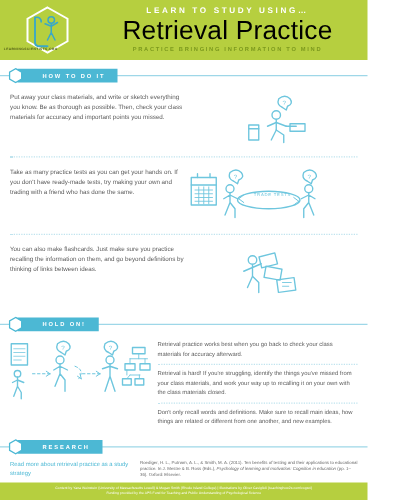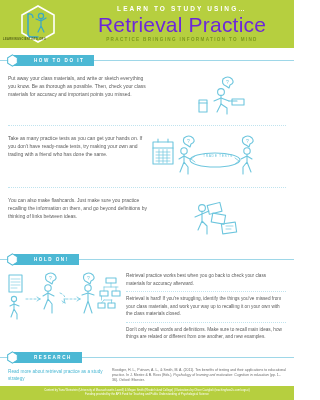--- a/index.html
+++ b/index.html
@@ -21,21 +21,21 @@
   .logo-url{
     position:absolute;left:3px;top:38px;font-size:2.6px;letter-spacing:.35px;
     color:#4e5b16;font-weight:bold;white-space:nowrap;
   }
   .header-text{flex:1;text-align:center;padding-top:6px;padding-right:8px;}
   .kicker{
     font-size:6.5px;letter-spacing:2.1px;font-weight:bold;color:#ffffff;
     text-transform:uppercase;line-height:1;
   }
   .title{
-    font-size:21px;color:#6d28d9;line-height:1.05;margin-top:1px;
+    font-size:21px;color:#000000;line-height:1.05;margin-top:1px;
     font-weight:normal;letter-spacing:.2px;
   }
   .subtitle{
     font-size:4.6px;letter-spacing:1.35px;font-weight:bold;color:#7d9a1e;
     text-transform:uppercase;margin-top:2px;line-height:1;
   }
 
   
   .band{position:relative;height:11px;margin-top:7px;}
   .band-rule{

